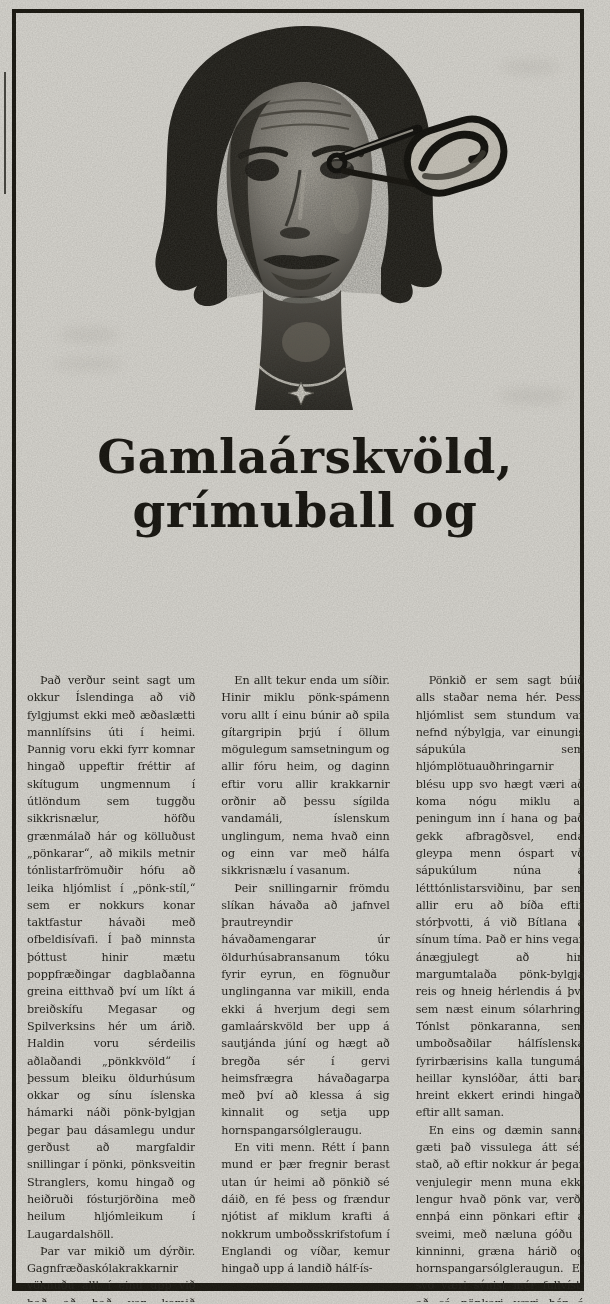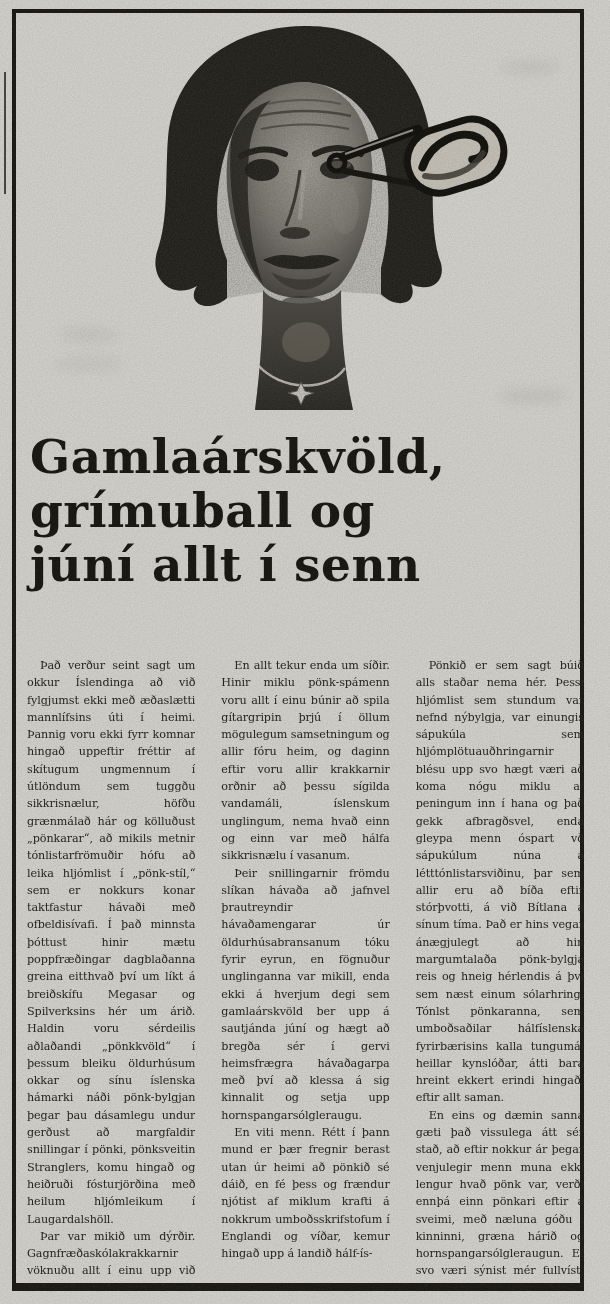--- a/index.html
+++ b/index.html
@@ -24,25 +24,25 @@
   }
   .smudge{
     position:absolute;background:#8f8c85;border-radius:50%;
     filter:blur(6px);opacity:.16;pointer-events:none;
   }
   .portrait{
     position:absolute;left:113px;top:12px;width:402px;height:402px;
   }
   .headline{
     position:absolute;left:30px;width:550px;top:430px;
-    text-align:left;font-weight:bold;color:#15130e;
+    text-align:center;font-weight:bold;color:#15130e;
     font-size:47px;line-height:54px;letter-spacing:.5px;
   }
   .columns{
-    position:absolute;left:27px;top:657px;width:557px;height:630px;
+    position:absolute;left:27px;top:672px;width:557px;height:630px;
     display:flex;gap:26px;
   }
   .col{
     flex:1;overflow:hidden;
     text-align:justify;
     font-size:11.2px;line-height:17.3px;letter-spacing:-0.1px;
     color:#22201b;
   }
   .col p{margin:0;}
   .col p.indent{text-indent:13px;}
@@ -137,21 +137,20 @@
         <rect x="294" y="113" width="98" height="64" rx="32" fill="#c8c4ba" stroke="#100f0b" stroke-width="7"></rect>
         <path d="M308,146 C324,124 356,120 370,134 C378,142 372,156 358,153" fill="none" stroke="#100f0b" stroke-width="8" stroke-linecap="round"></path>
         <path d="M308,155 C330,166 356,164 370,150" fill="none" stroke="#3a372f" stroke-width="6" opacity="0.85" stroke-linecap="round"></path>
       </g>
     </g>
   </svg>
 
   <div class="headline">
     <div>Gamlaárskvöld,</div>
     <div>grímuball og</div>
-    <div>júní allt í senn</div>
   </div>
 
   <div class="columns">
     <div class="col">
         <p class="para indent">Það verður seint sagt um okkur Íslendinga að við fylgjumst ekki með æðaslætti mannlífsins úti í heimi. Þannig voru ekki fyrr komnar hingað uppeftir fréttir af skítugum ungmennum í útlöndum sem tuggðu sikkrisnælur, höfðu grænmálað hár og kölluðust „pönkarar“, að mikils metnir tónlistarfrömuðir hófu að leika hljómlist í „pönk-stíl,“ sem er nokkurs konar taktfastur hávaði með ofbeldisívafi. Í það minnsta þóttust hinir mætu poppfræðingar dagblaðanna greina eitthvað því um líkt á breiðskífu Megasar og Spilverksins hér um árið. Haldin voru sérdeilis aðlaðandi „pönkkvöld“ í þessum bleiku öldurhúsum okkar og sínu íslenska hámarki náði pönk-bylgjan þegar þau dásamlegu undur gerðust að margfaldir snillingar í pönki, pönksveitin Stranglers, komu hingað og heiðruði fósturjörðina með heilum hljómleikum í Laugardalshöll.</p>
         <p class="para indent">Þar var mikið um dýrðir. Gagnfræðaskólakrakkarnir vöknuðu allt í einu upp við það að það var komið gamlaárskvöld, grímuball og sautjándi júní allt í senn. Fjölmargar húsmæður þessa lands máttu sjá á eftir snyrtiáhöldum sínum í helgimyndir pönksins á andlitum afkvæma sinna, sem síðan skrýddust garðvinnufatnaði afa síns - og</p>
       </div>
     <div class="col">
         <p class="para indent">En allt tekur enda um síðir. Hinir miklu pönk-spámenn voru allt í einu búnir að spila gítargripin þrjú í öllum mögulegum samsetningum og allir fóru heim, og daginn eftir voru allir krakkarnir orðnir að þessu sígilda vandamáli, íslenskum unglingum, nema hvað einn og einn var með hálfa sikkrisnælu í vasanum.</p>
         <p class="para indent">Þeir snillingarnir frömdu slíkan hávaða að jafnvel þrautreyndir hávaðamengarar úr öldurhúsabransanum tóku fyrir eyrun, en fögnuður unglinganna var mikill, enda ekki á hverjum degi sem gamlaárskvöld ber upp á sautjánda júní og hægt að bregða sér í gervi heimsfrægra hávaðagarpa með því að klessa á sig kinnalit og setja upp hornspangarsólgleraugu.</p>

